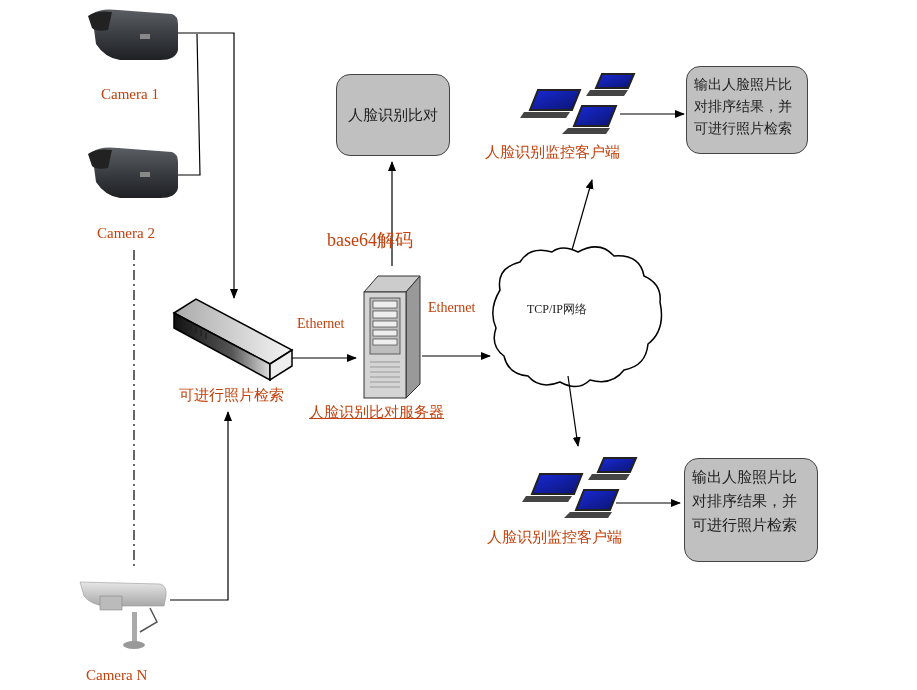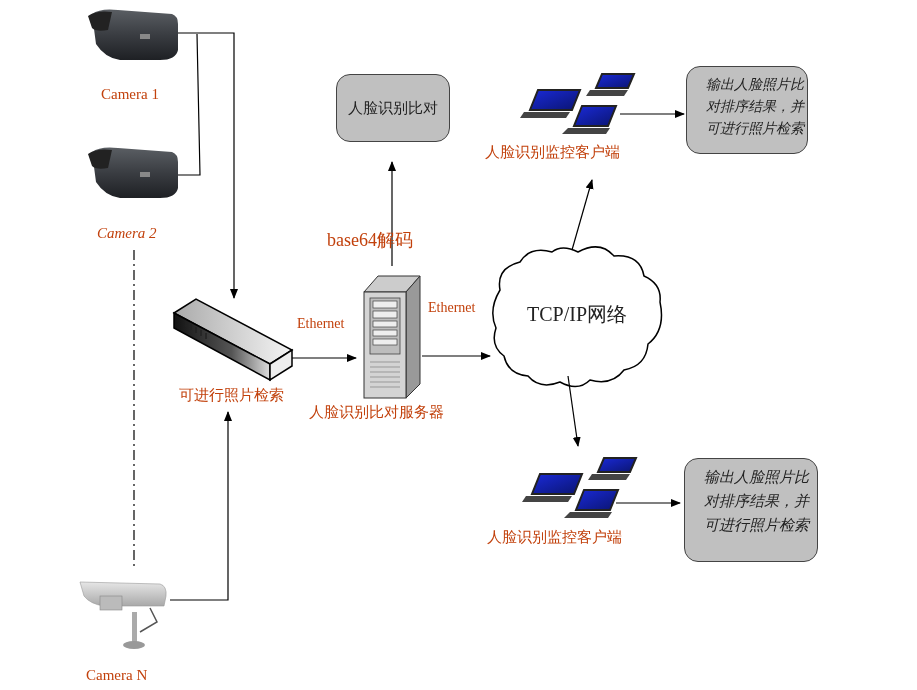--- a/index.html
+++ b/index.html
@@ -4,22 +4,22 @@
 <style>
   html, body { margin: 0; padding: 0; background: #ffffff; }
   body { width: 917px; height: 690px; position: relative; overflow: hidden;
          font-family: "Liberation Serif", "DejaVu Serif", serif; color: #222; }
   svg.canvas { position: absolute; left: 0; top: 0; }
   .lbl { position: absolute; font-size: 15px; white-space: nowrap; color: #c2410c; }
   .cjk { font-family: "DejaVu Sans", sans-serif; font-size: 14px; }
   .box { position: absolute; background: #c0c0c0; border: 1.5px solid #444;
          border-radius: 14px; box-sizing: border-box; font-family: "DejaVu Sans", sans-serif; color: #222; }
   .box.center { display: flex; align-items: center; justify-content: center; font-size: 15px; }
-  .box.multi { font-size: 14px; line-height: 22px; padding: 6px 0 0 19px; font-style: italic; }
-  .cloud-text { position: absolute; font-size: 20px; font-family: "Liberation Serif", serif; }
+  .box.multi { font-size: 14px; line-height: 22px; padding: 6px 0 0 7px; }
+  .cloud-text { position: absolute; font-size: 12px; font-family: "Liberation Serif", serif; }
 </style>
 </head>
 <body>
 
 <svg class="canvas" width="917" height="690" viewBox="0 0 917 690">
   <defs>
     <marker id="arr" markerWidth="10" markerHeight="10" refX="9" refY="5" orient="auto" markerUnits="userSpaceOnUse">
       <path d="M0,1 L10,5 L0,9 Z" fill="#000"></path>
     </marker>
     <linearGradient id="camDark" x1="0" y1="0" x2="0" y2="1">
@@ -129,30 +129,30 @@
     <polygon points="526,496 572,496 568,502 522,502" fill="#444"></polygon>
     <polygon points="604,458 636,458 630,472 598,472" fill="url(#scr)" stroke="#222" stroke-width="2"></polygon>
     <polygon points="592,474 630,474 626,480 588,480" fill="#444"></polygon>
     <polygon points="584,490 618,490 610,510 576,510" fill="url(#scr)" stroke="#222" stroke-width="2"></polygon>
     <polygon points="570,512 612,512 608,518 564,518" fill="#444"></polygon>
   </g>
   <line x1="616" y1="503" x2="680" y2="503" stroke="#000" stroke-width="1.2" marker-end="url(#arr)"></line>
 </svg>
 
 <div class="lbl" style="left:101px;top:86px;">Camera 1</div>
-<div class="lbl" style="left:97px;top:225px;font-style:italic;">Camera 2</div>
+<div class="lbl" style="left:97px;top:225px;">Camera 2</div>
 <div class="lbl" style="left:86px;top:667px;">Camera N</div>
 
 <div class="lbl cjk" style="left:179px;top:386px;font-size:15px;">可进行照片检索</div>
 <div class="lbl" style="left:297px;top:316px;font-size:14px;">Ethernet</div>
 <div class="lbl" style="left:428px;top:300px;font-size:14px;">Ethernet</div>
-<div class="lbl cjk" style="left:309px;top:403px;font-size:15px;">人脸识别比对服务器</div>
+<div class="lbl cjk" style="left:309px;top:403px;font-size:15px;text-decoration:underline;">人脸识别比对服务器</div>
 <div class="lbl" style="left:327px;top:228px;font-size:18px;">base64解码</div>
 
-<div class="box center" style="left:336px;top:74px;width:114px;height:68px;">
+<div class="box center" style="left:336px;top:74px;width:114px;height:82px;">
   <span>人脸识别比对</span>
 </div>
 
 <div class="cloud-text" style="left:527px;top:301px;">TCP/IP网络</div>
 
 <div class="lbl cjk" style="left:485px;top:143px;font-size:15px;">人脸识别监控客户端</div>
 <div class="box multi" style="left:686px;top:66px;width:122px;height:88px;">
   <div>输出人脸照片比</div>
   <div>对排序结果，并</div>
   <div>可进行照片检索</div>

